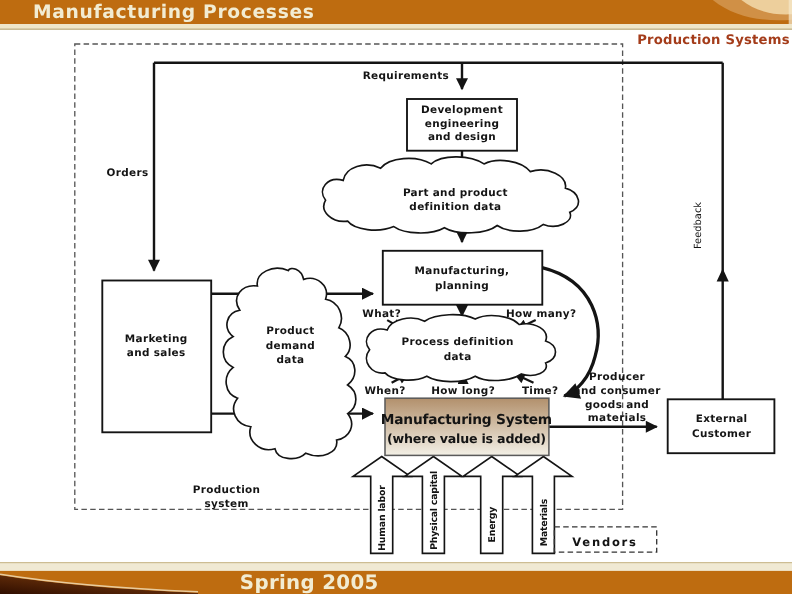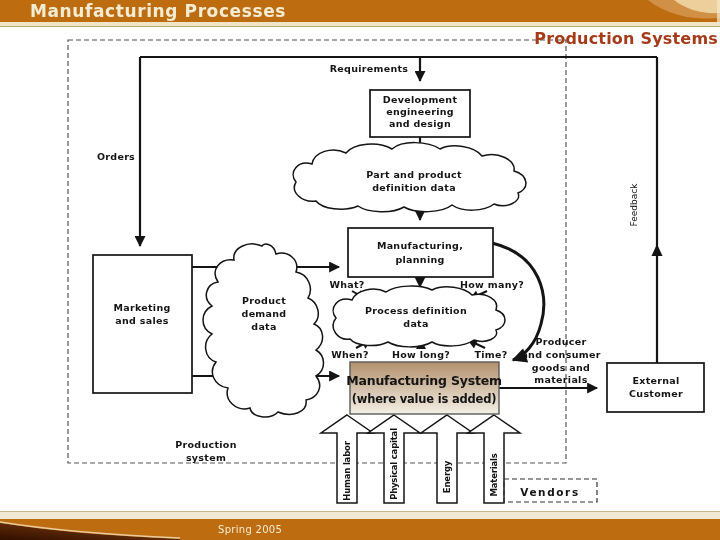--- a/index.html
+++ b/index.html
@@ -8,29 +8,29 @@
   
   .header{position:absolute;top:0;left:0;width:720px;height:22px;
           background:var(--header-orange,#BE6C10);}
   .header .title{position:absolute;left:0;top:0;width:720px;
           line-height:22px;font-size:17px;font-weight:bold;letter-spacing:.6px;
           color:var(--header-text,#F2ECD2);padding-left:30px;box-sizing:border-box;}
   .hswoosh{position:absolute;right:0;top:0;}
   .strip{position:absolute;top:22px;left:0;width:720px;height:4px;
          background:var(--strip-tan,#EFE6C8);
          border-bottom:1px solid var(--strip-edge,#B7A678);}
-  .subtitle{position:absolute;top:29px;right:2px;font-size:16px;font-weight:bold;
+  .subtitle{position:absolute;top:29px;right:2px;font-size:12px;font-weight:bold;
          letter-spacing:.2px;color:var(--subtitle-red,#A43C1A);}
   
   .footer-pale{position:absolute;top:511px;left:0;width:720px;height:8px;
          background:#F0E9D3;border-top:1px solid #C9B98C;}
   .footer{position:absolute;top:519px;left:0;width:720px;height:21px;
          background:var(--header-orange,#BE6C10);}
-  .footer .fdate{position:absolute;left:218px;top:0;line-height:21px;font-size:10px;
-         font-weight:normal;color:var(--header-text,#F2ECD2);letter-spacing:.3px;text-align:right;}
+  .footer .fdate{position:absolute;left:218px;top:0;line-height:21px;font-size:18px;
+         font-weight:bold;color:var(--header-text,#F2ECD2);letter-spacing:.3px;text-align:right;}
   .fswoosh{position:absolute;left:0;top:0;}
   
   svg.diagram{position:absolute;left:0;top:0;}
   .t{font-family:"DejaVu Sans",sans-serif;font-weight:bold;font-size:9.5px;
      fill:var(--diagram-ink,#141414);letter-spacing:.3px;text-anchor:middle;}
   .tb1{font-size:12.5px;letter-spacing:-.2px;}
   .tb2{font-size:11.5px;letter-spacing:-.2px;}
   .tv{font-size:8.5px;letter-spacing:-.2px;}
   .tf{font-weight:normal;font-size:9px;letter-spacing:0;}
   .tvd{font-size:10.5px;letter-spacing:1.6px;}

